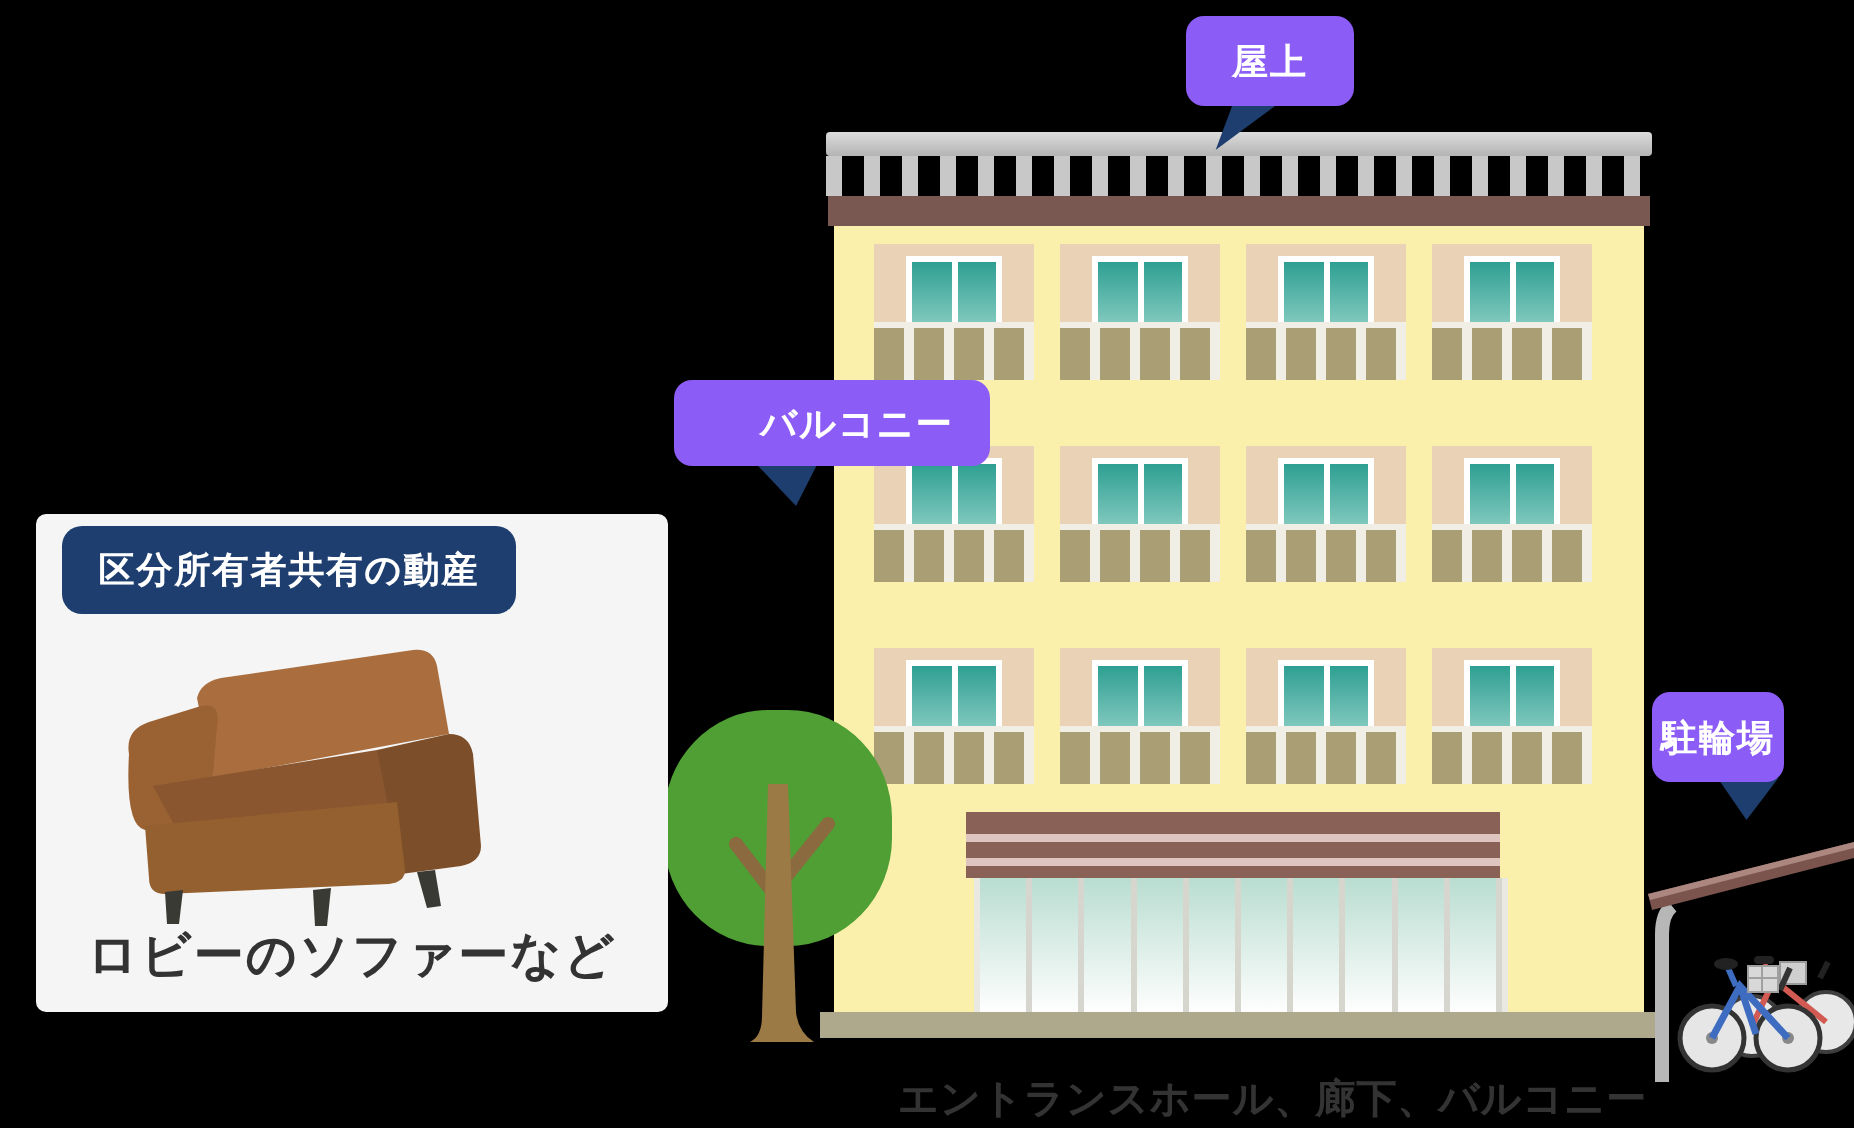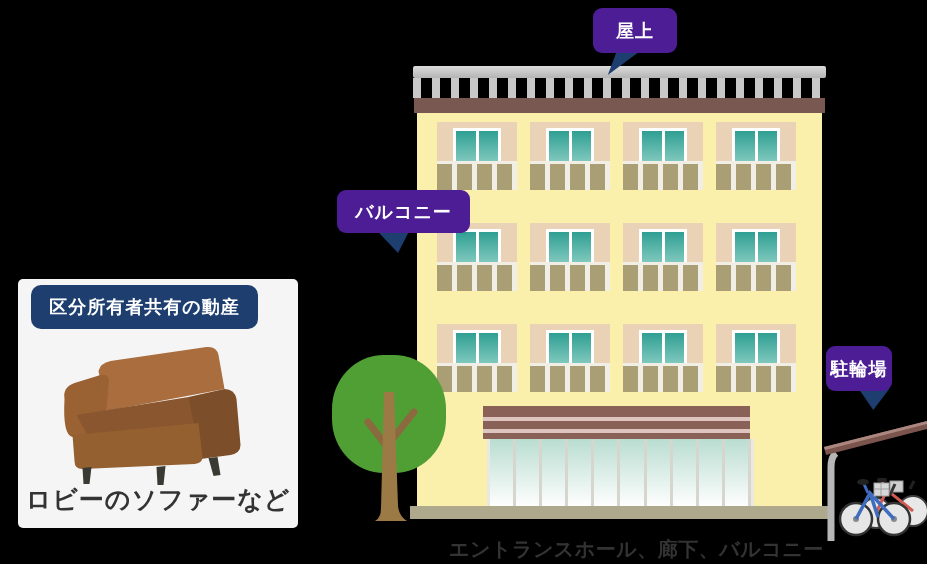--- a/index.html
+++ b/index.html
@@ -1,33 +1,33 @@
 <!DOCTYPE html>
 <html><head>
 <meta charset="utf-8">
 <style>
   html,body{margin:0;padding:0;background:#000;}
   .stage{position:relative;width:927px;height:564px;background:#000;overflow:hidden;
          font-family:"Liberation Sans","DejaVu Sans",sans-serif;}
 
   
-  .callout{position:absolute;background:#4c1d95;color:#fff;font-weight:bold;font-size:18px;
+  .callout{position:absolute;background:#8b5cf6;color:#fff;font-weight:bold;font-size:18px;
            display:flex;align-items:center;justify-content:center;border-radius:9px;
            letter-spacing:1px;z-index:30;}
   .tail{position:absolute;background:#1d3e6f;z-index:29;}
   .tail-rooftop{left:606px;top:51px;width:36px;height:24px;clip-path:polygon(30% 0,95% 0,5% 100%);}
   .tail-balcony{left:374px;top:231px;width:40px;height:22px;clip-path:polygon(8% 0,88% 0,60% 100%);}
   .tail-bike{left:855px;top:389px;width:38px;height:21px;clip-path:polygon(10% 0,90% 0,48% 100%);}
   .callout-rooftop{left:593px;top:8px;width:84px;height:45px;}
-  .callout-balcony{left:337px;top:190px;width:133px;height:43px;}
+  .callout-balcony{left:337px;top:190px;width:133px;height:43px;padding-left:25px;}
   .callout-bike{left:826px;top:346px;width:66px;height:45px;}
 
   
-  .card{position:absolute;left:18px;top:279px;width:280px;height:249px;background:#f5f5f5;
-        border-radius:5px;z-index:10;}
+  .card{position:absolute;left:18px;top:257px;width:280px;height:249px;background:#f5f5f5;
+        border-radius:5px;z-index:10;padding-left:36px;}
   .card-badge{position:absolute;left:13px;top:6px;width:227px;height:44px;background:#1d3e6f;
               border-radius:10px;color:#fff;font-weight:bold;font-size:18px;
               display:flex;align-items:center;justify-content:center;letter-spacing:1px;}
   .card-sofa{position:absolute;left:28px;top:58px;width:225px;height:150px;}
   .card-caption{position:absolute;left:0;right:0;top:204px;text-align:center;color:#333;
                 font-weight:bold;font-size:25px;letter-spacing:1px;}
 
   
   .building{position:absolute;left:417px;top:66px;width:405px;height:453px;z-index:5;}
   .roof-bar{position:absolute;left:-4px;top:0;width:413px;height:12px;

